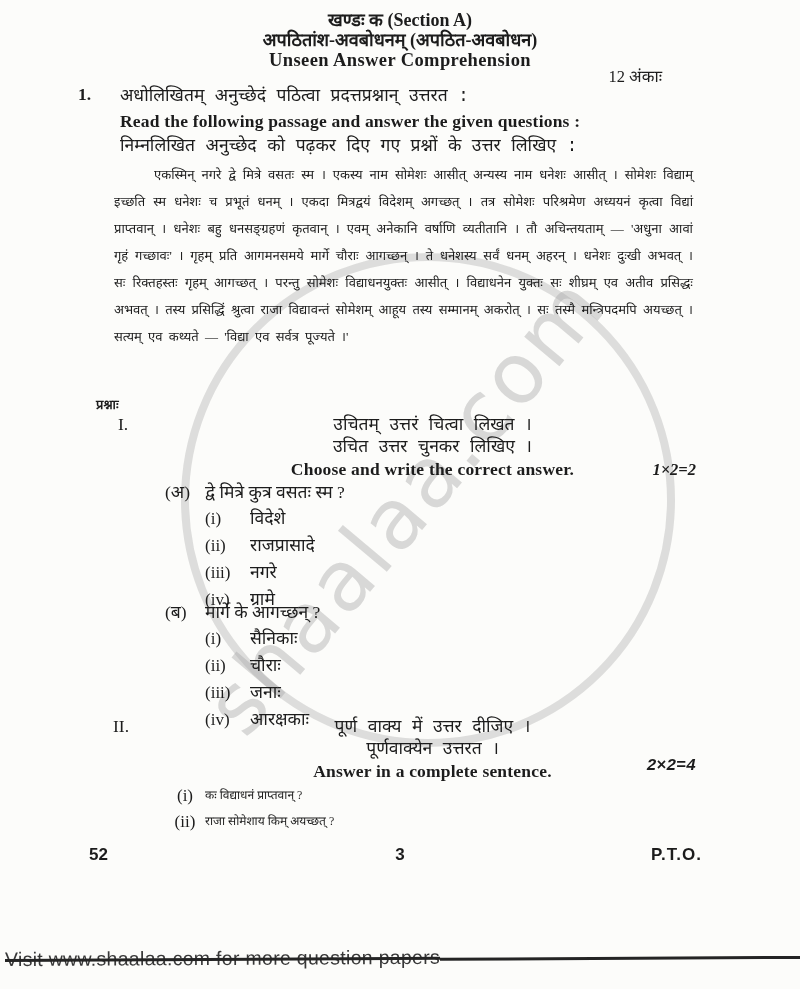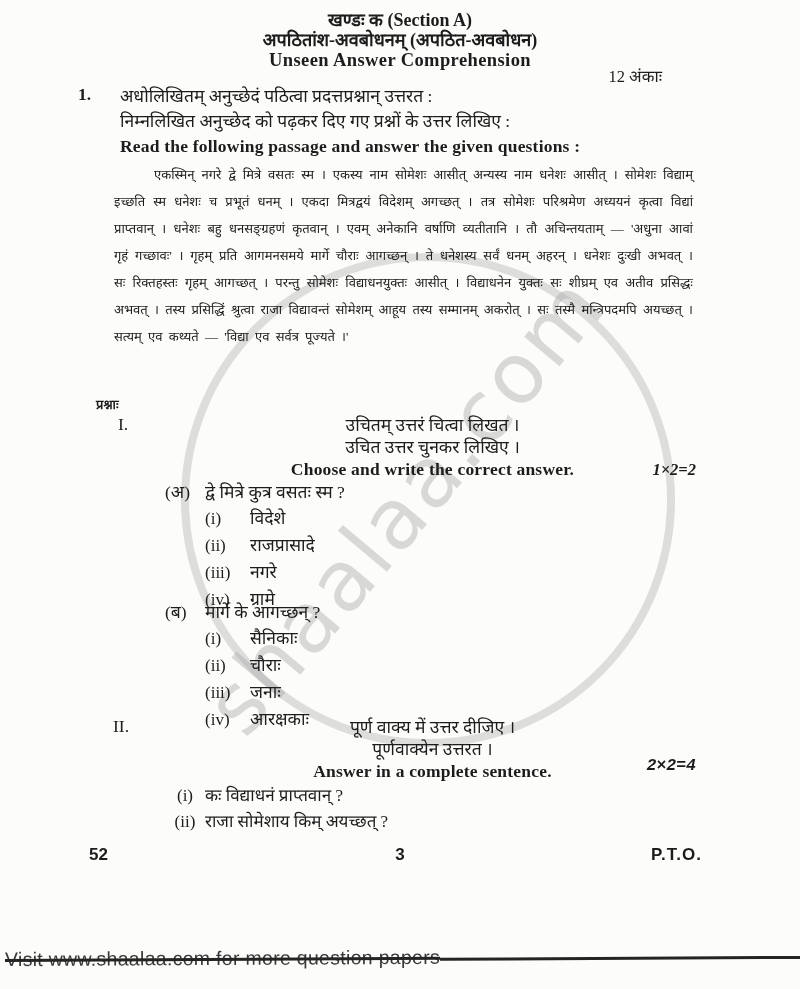--- a/index.html
+++ b/index.html
@@ -17,21 +17,21 @@
   }
   .wm-text {
     position:absolute; left:405px; top:505px; z-index:0;
     transform:translate(-50%,-50%) rotate(-50deg);
     font-family:"DejaVu Sans","Liberation Sans",sans-serif;
     font-size:84px; letter-spacing:3px; white-space:nowrap;
     color:rgba(168,168,168,0.42);
   }
   
   .abs { position:absolute; z-index:1; }
-  .dev  { font-size:17.5px; line-height:25px; }
+  .dev  { font-size:17.5px; line-height:25px;font-family:Liberation Mono, monospace; }
   .en-bold { font-weight:700; font-size:17.5px; letter-spacing:0.2px; }
   .marks-it { font-style:italic; font-weight:600; font-size:16.5px; }
 
   .header { top:10px; left:0; width:100%; text-align:center; }
   .header .h-line { font-weight:700; font-size:18px; line-height:20px; }
   .header .h-en   { font-size:18.5px; letter-spacing:0.4px; }
   .marks12 { top:52px; right:138px; font-size:16.5px;margin-top:12px; }
 
   .q1 { top:84px; left:78px; display:flex; }
   .q1-num { width:42px; font-weight:700; font-size:17.5px; }
@@ -62,21 +62,21 @@
   .q-text  { font-size:17.5px; }
   .opts { margin-left:40px; }
   .opt-row { display:flex; line-height:27px; }
   .opt-num { width:45px; font-size:17px; }
   .opt-text { font-size:17.5px; }
 
   .s2 { top:716px; left:113px; }
   .s2 .sec-num { width:52px; }
   .sub-row { display:flex; line-height:25px; margin-top:1px; }
   .sub-num { width:40px; font-size:17px; }
-  .sub-text { font-size:17px; }
+  .sub-text { font-size:12px; }
 
   .footer { top:845px; left:0; width:100%; height:24px;
     font-family:"Liberation Sans","DejaVu Sans",sans-serif; font-size:17px; font-weight:700; }
   .f-left { position:absolute; left:89px; }
   .f-center { position:absolute; left:0; width:100%; text-align:center; }
   .f-right { position:absolute; right:98px; letter-spacing:1px; }
 
   .bottom-row {
     top:946px; left:5px; right:0; display:flex; align-items:flex-start;
     transform:rotate(-0.3deg);
@@ -98,22 +98,22 @@
     <div class="h-line">खण्डः क (Section A)</div>
     <div class="h-line">अपठितांश-अवबोधनम् (अपठित-अवबोधन)</div>
     <div class="h-line h-en">Unseen Answer Comprehension</div>
   </div>
   <div class="abs marks12">12 अंकाः</div>
 
   <div class="abs q1">
     <div class="q1-num">1.</div>
     <div>
       <div class="line dev">अधोलिखितम् अनुच्छेदं पठित्वा प्रदत्तप्रश्नान् उत्तरत :</div>
+      <div class="line en-bold">Read the following passage and answer the given questions :</div>
       <div class="line dev">निम्नलिखित अनुच्छेद को पढ़कर दिए गए प्रश्नों के उत्तर लिखिए :</div>
-      <div class="line en-bold">Read the following passage and answer the given questions :</div>
     </div>
   </div>
 
   <p class="abs passage">एकस्मिन् नगरे द्वे मित्रे वसतः स्म । एकस्य नाम सोमेशः आसीत् अन्यस्य नाम धनेशः आसीत् । सोमेशः विद्याम् इच्छति स्म धनेशः च प्रभूतं धनम् । एकदा मित्रद्वयं विदेशम् अगच्छत् । तत्र सोमेशः परिश्रमेण अध्ययनं कृत्वा विद्यां प्राप्तवान् । धनेशः बहु धनसङ्ग्रहणं कृतवान् । एवम् अनेकानि वर्षाणि व्यतीतानि । तौ अचिन्तयताम् — 'अधुना आवां गृहं गच्छावः' । गृहम् प्रति आगमनसमये मार्गे चौराः आगच्छन् । ते धनेशस्य सर्वं धनम् अहरन् । धनेशः दुःखी अभवत् । सः रिक्तहस्तः गृहम् आगच्छत् । परन्तु सोमेशः विद्याधनयुक्तः आसीत् । विद्याधनेन युक्तः सः शीघ्रम् एव अतीव प्रसिद्धः अभवत् । तस्य प्रसिद्धिं श्रुत्वा राजा विद्यावन्तं सोमेशम् आहूय तस्य सम्मानम् अकरोत् । सः तस्मै मन्त्रिपदमपि अयच्छत् । सत्यम् एव कथ्यते — 'विद्या एव सर्वत्र पूज्यते ।'</p>
 
   <div class="abs prashnah">प्रश्नाः</div>
 
   <div class="abs s1 sec-row">
     <div class="sec-num">I.</div>
     <div class="sec-body">

